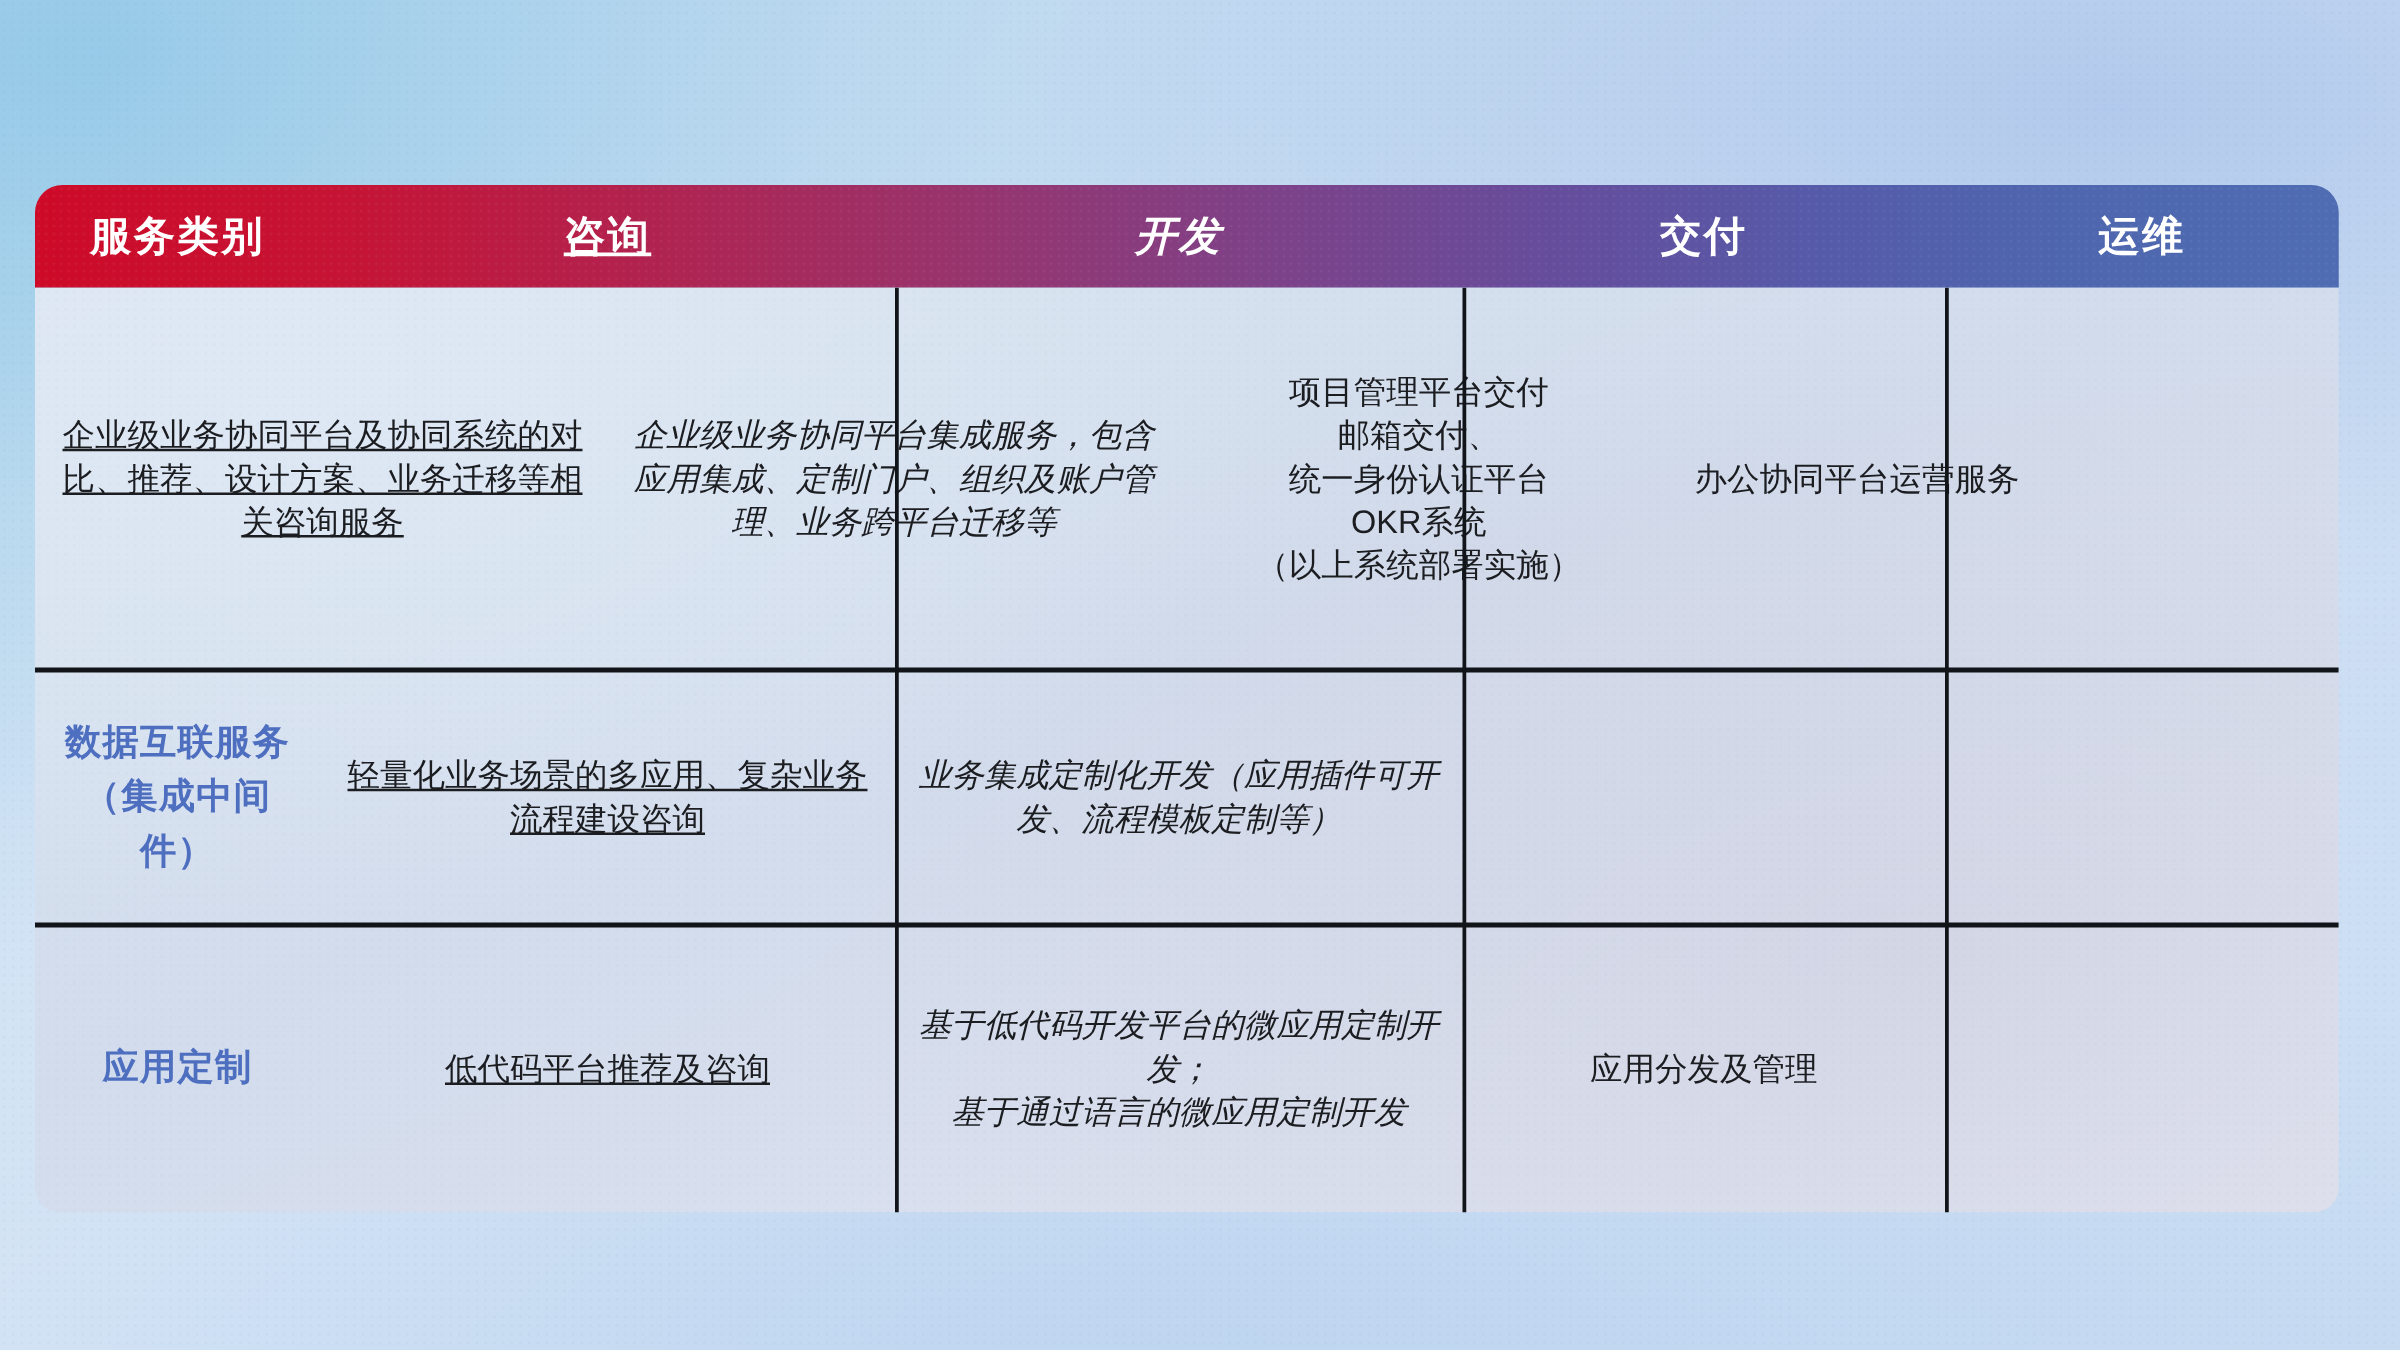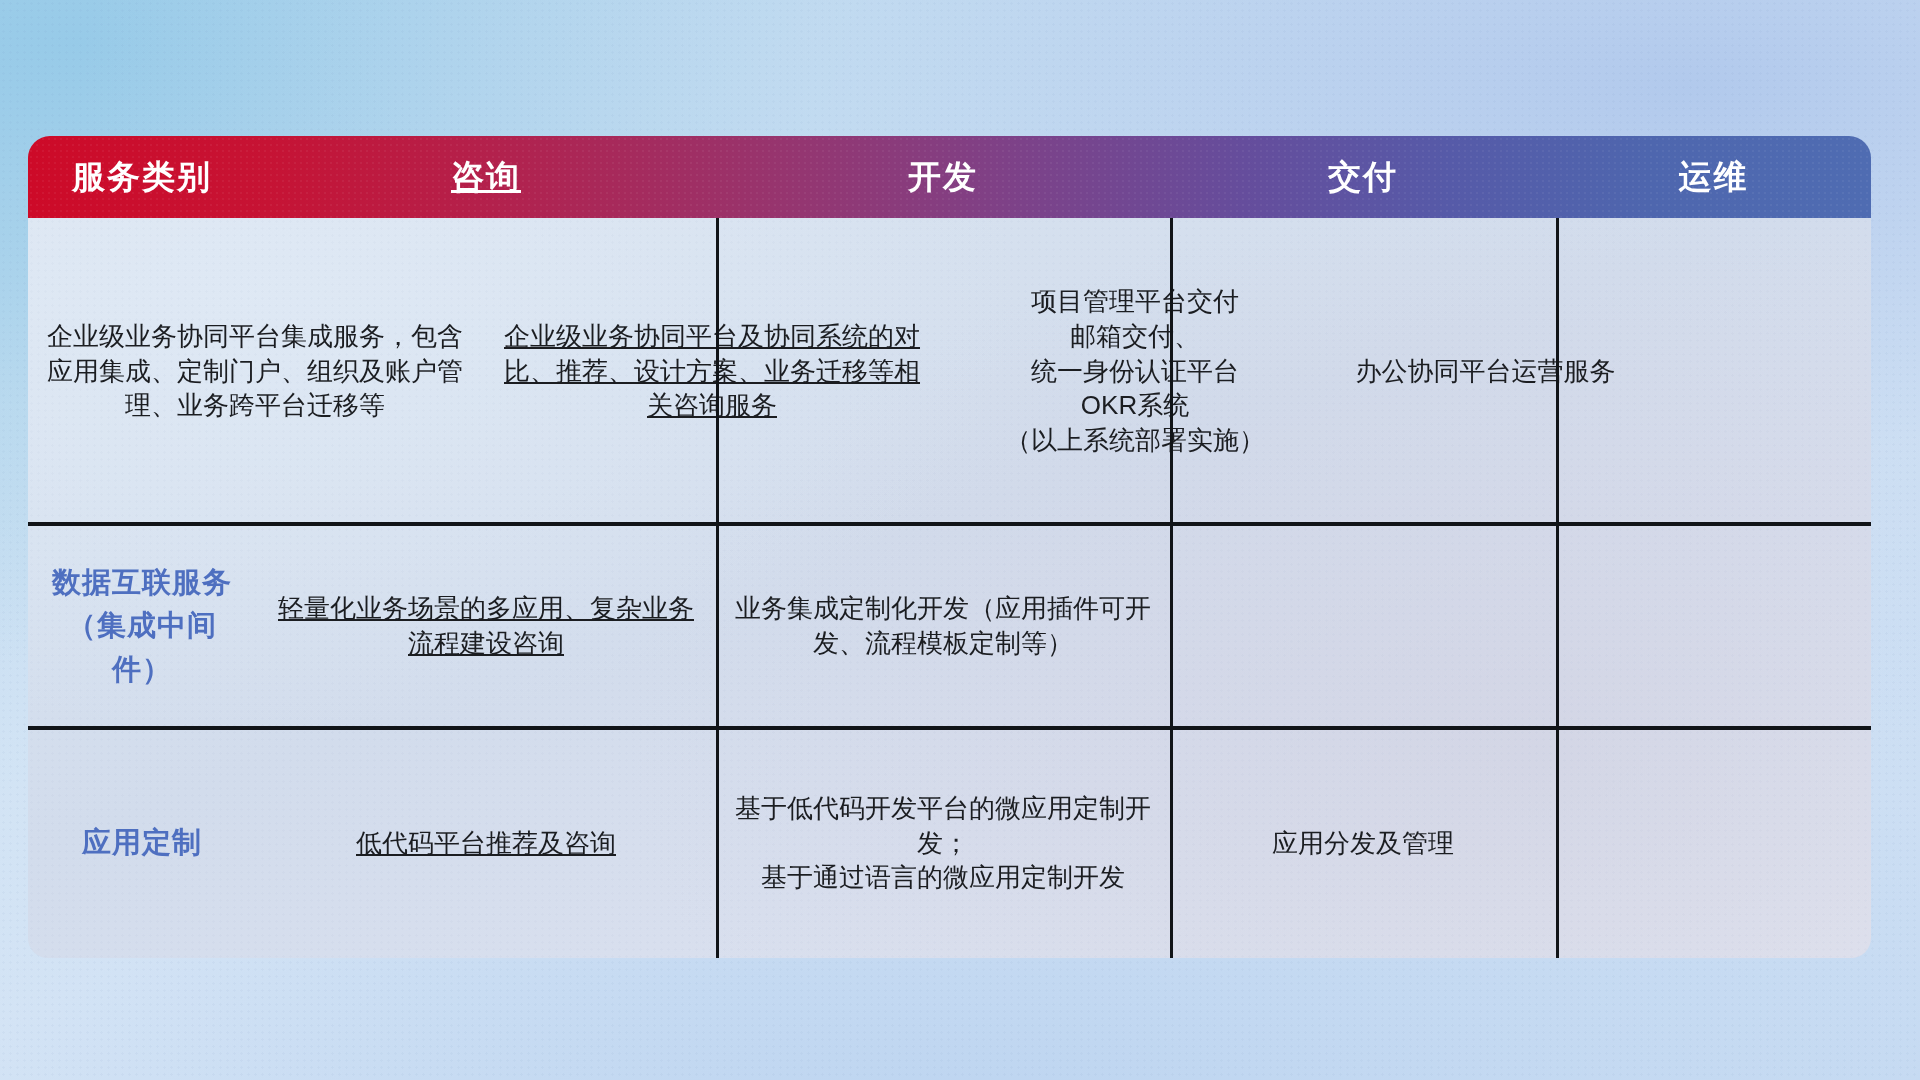--- a/index.html
+++ b/index.html
@@ -33,21 +33,21 @@
     background-image: radial-gradient(rgba(90,120,170,0.16) 1px, transparent 1.2px);
     background-size: 7px 7px;
     opacity: .33;
     pointer-events: none;
   }
 
   
   #table-wrap {
     position: absolute;
     left: 28px;
-    top: 136px;
+    top: 148px;
     width: 1843px;
     height: 640px;
   }
 
   
   .thead {
     position: relative;
     height: 82px;
     border-radius: 22px 22px 0 0;
     background: linear-gradient(90deg,
@@ -149,21 +149,21 @@
     justify-content: center;
     text-align: center;
     padding: 22px 14px;
     box-sizing: border-box;
     color: #1b1d21;
     font-size: 26px;
     line-height: 1.34;
   }
   .c1 { width: 228px; }
   .c2 { width: 460px; text-decoration: underline; }
-  .c3 { width: 454px; }
+  .c3 { width: 454px; font-style: italic; }
   .c4 { width: 386px; }
   .c5 { width: 315px; }
 
   .cat {
     color: #4e6fc0;
     font-weight: bold;
     font-size: 29px;
     line-height: 1.5;
     letter-spacing: 1px;
   }
@@ -188,22 +188,22 @@
       <div class="vsep" id="vsep-1"></div>
       <div class="vsep" id="vsep-2"></div>
       <div class="vsep" id="vsep-3"></div>
 
       <div class="hsep" id="hsep-1"></div>
       <div class="hsep" id="hsep-2"></div>
 
       <div class="rows">
 
         <div class="row row-1">
+          <div class="cell c2">企业级业务协同平台及协同系统的对比、推荐、设计方案、业务迁移等相关咨询服务</div>
           <div class="cell c3">企业级业务协同平台集成服务，包含应用集成、定制门户、组织及账户管理、业务跨平台迁移等</div>
-          <div class="cell c2">企业级业务协同平台及协同系统的对比、推荐、设计方案、业务迁移等相关咨询服务</div>
           <div class="cell c4" style="white-space: pre-line;">项目管理平台交付
 邮箱交付、
 统一身份认证平台
 OKR系统
 （以上系统部署实施）</div>
           <div class="cell c5">办公协同平台运营服务</div>
         </div>
 
         <div class="row row-2">
           <div class="cell c1 cat" style="white-space: pre-line;">数据互联服务

